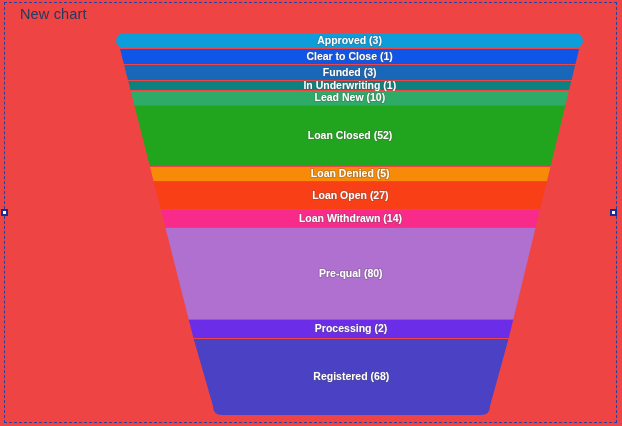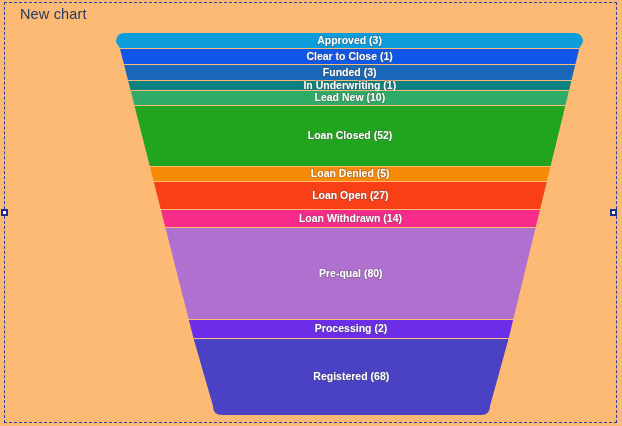--- a/index.html
+++ b/index.html
@@ -14,21 +14,21 @@
     overflow: hidden;
     font-family: "Liberation Sans", sans-serif;
     -webkit-font-smoothing: antialiased;
   }
 
   #chart-widget {
     position: relative;
     width: 622px;
     height: 426px;
     box-sizing: border-box;
-    background: #fdba74;
+    background: #ef4444;
   }
 
   
   #selection-frame {
     position: absolute;
     left: 4px;
     top: 2px;
     width: 613px;
     height: 421px;
     border: 1px dashed #2b3f9e;

